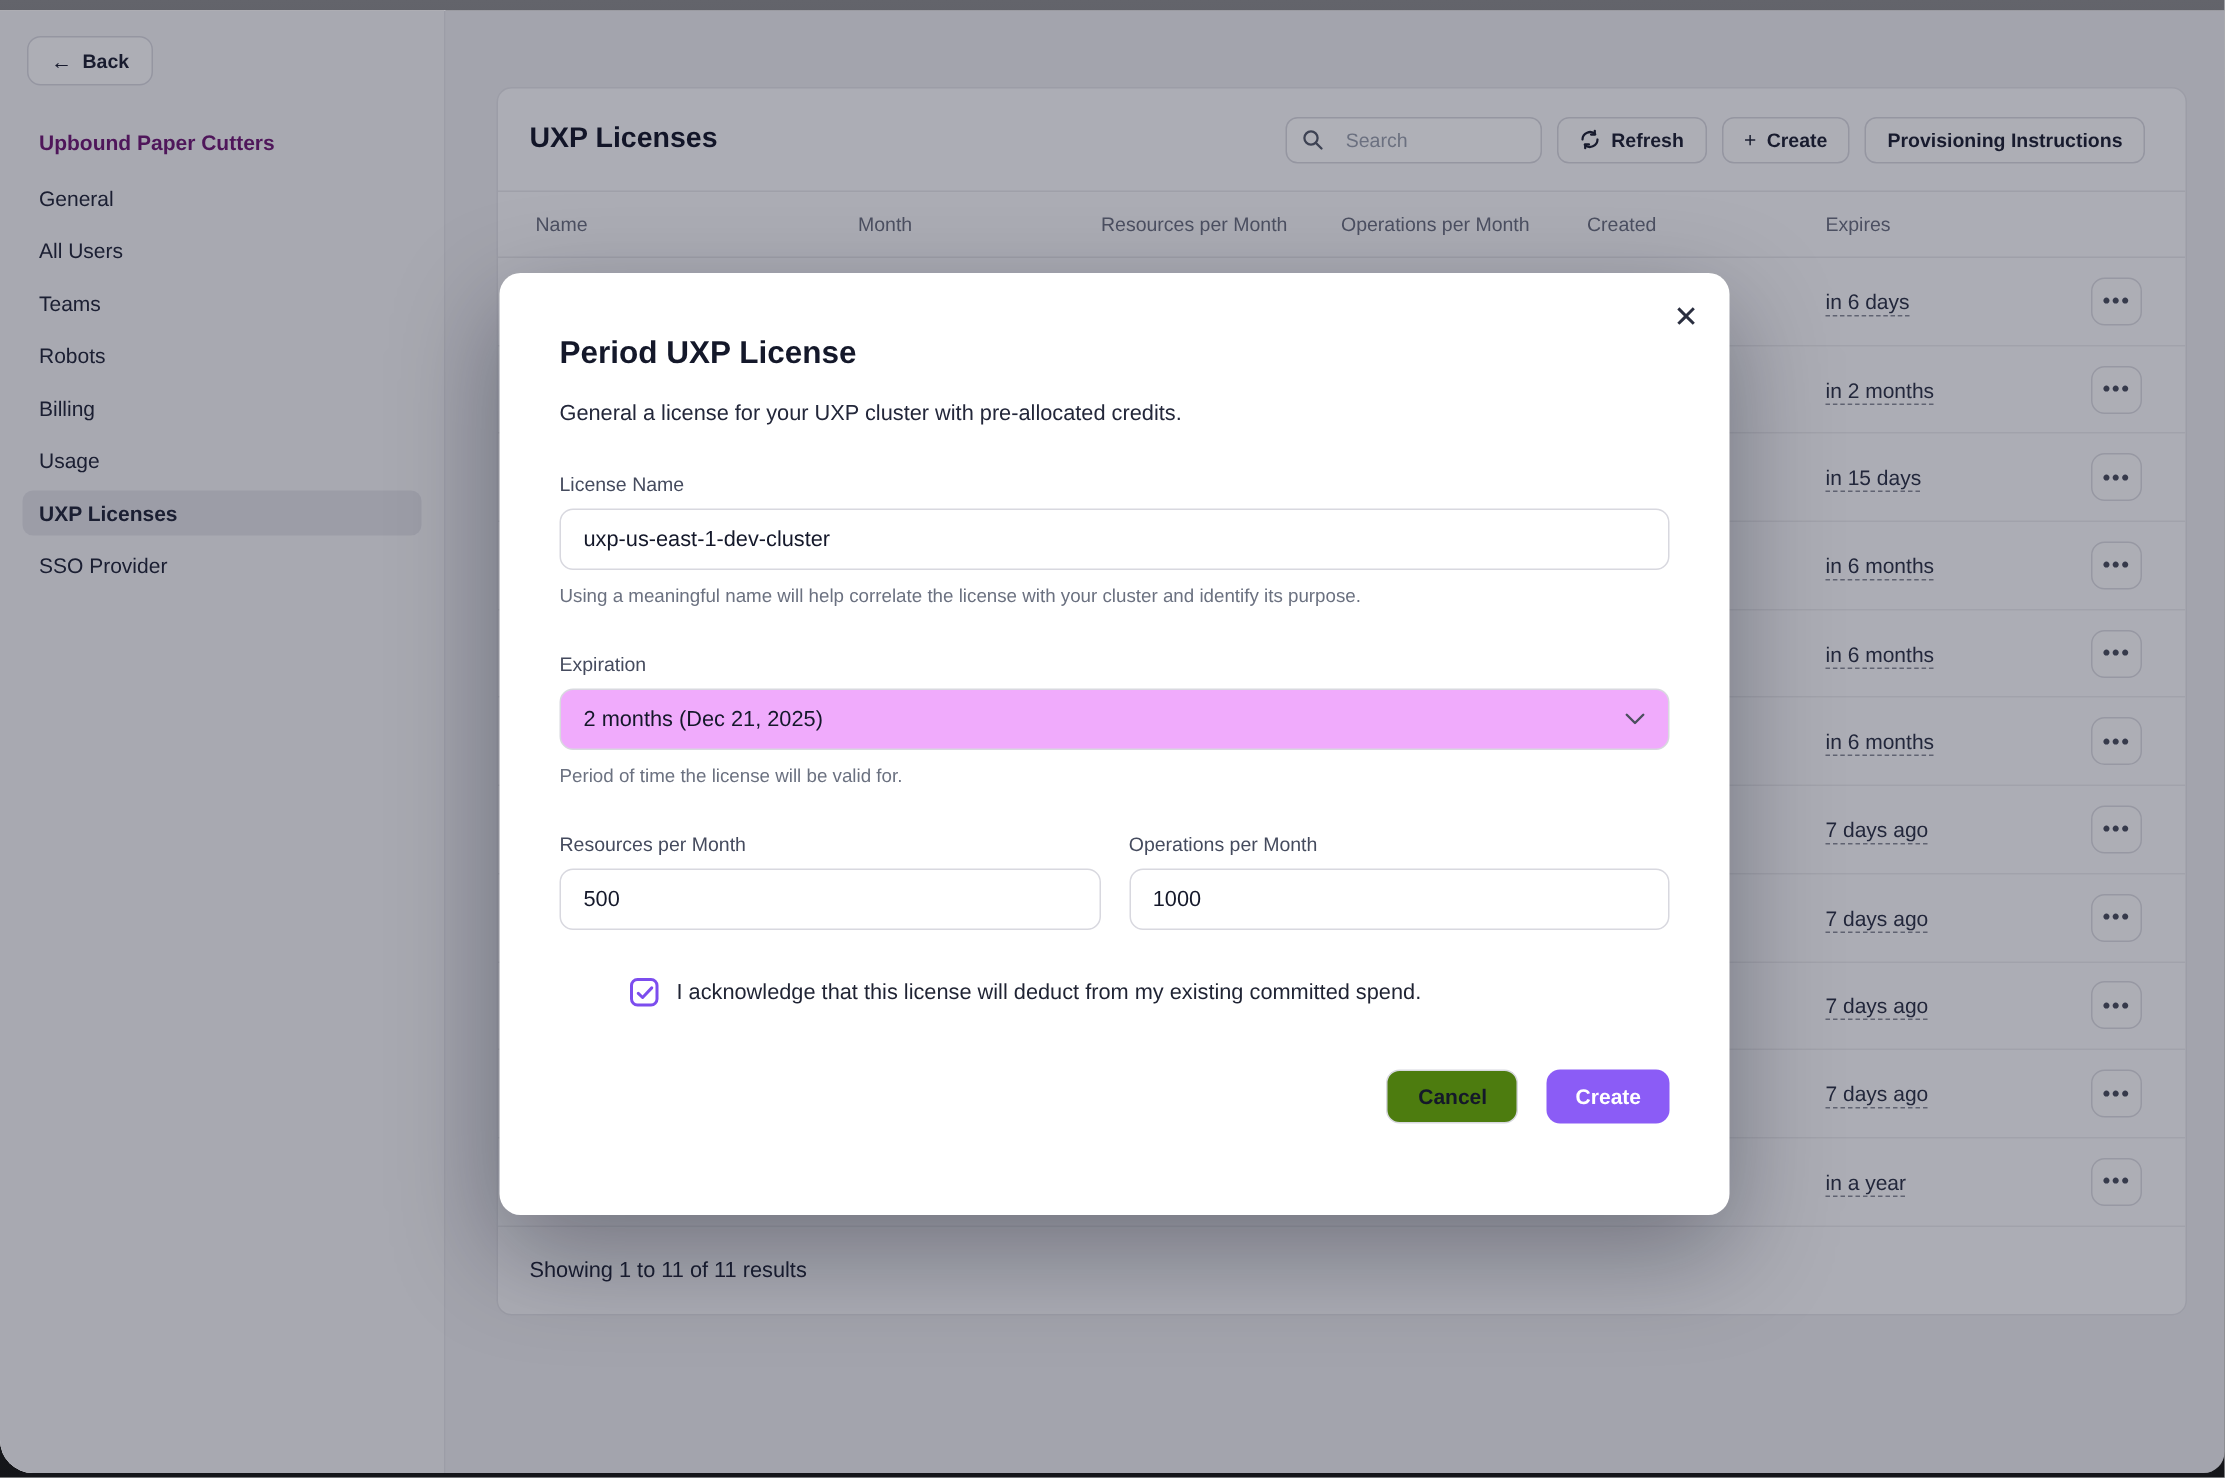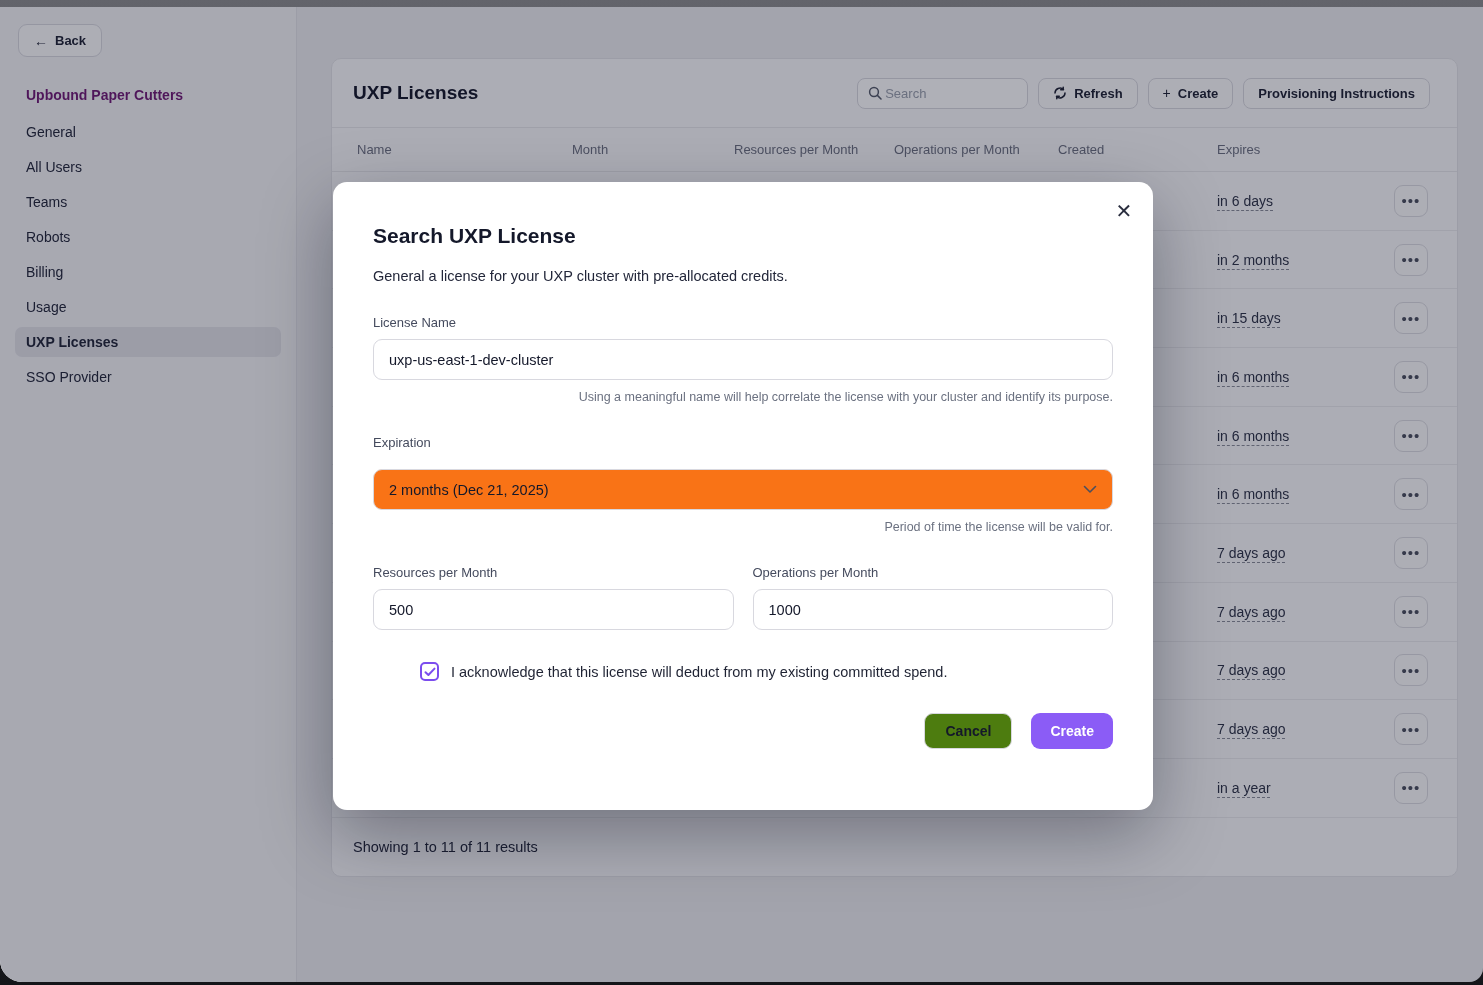--- a/index.html
+++ b/index.html
@@ -41,21 +41,21 @@
     background:#fbfbfc; border:1px solid #e3e3e7; border-radius:10px;
     display:flex; flex-direction:column; overflow:hidden;
   }
   .card-header {
     height:69px; flex:0 0 69px; display:flex; align-items:center;
     padding:0 27px 0 21px; border-bottom:1px solid #e7e7ea;
   }
   .page-title { font-size:19px; font-weight:700; color:#16192b; }
   .header-actions { margin-left:auto; display:flex; gap:10px; align-items:center; }
   .search-box {
-    display:flex; align-items:center; gap:3px; width:171px; height:31px;
+    display:flex; align-items:center; gap:15px; width:171px; height:31px;
     background:#fff; border:1px solid #d9d9df; border-radius:8px; padding:0 10px;
   }
   .search-box input {
     border:none; outline:none; width:100%; font-size:13px;
     font-family:"Liberation Sans", sans-serif; color:#1e2233; background:transparent;
   }
   .search-box input::placeholder { color:#9aa0ad; }
   .btn {
     display:inline-flex; align-items:center; gap:7px; height:31px; padding:0 14px;
     background:#fcfcfd; border:1px solid #d9d9df; border-radius:8px;
@@ -104,25 +104,25 @@
   }
   .modal-title { margin-top:42px; font-size:21px; font-weight:700; color:#14182a; }
   .modal-desc { margin-top:20px; font-size:14.5px; color:#23273a; }
   .field-label { margin-top:31px; font-size:13px; color:#454b5e; }
   .text-input {
     margin-top:9px; width:740px; height:41px;
     border:1px solid #d8d8df; border-radius:9px; padding:0 15px;
     font-size:14.5px; color:#14182a; font-family:"Liberation Sans", sans-serif;
     outline:none; background:#fff; display:block;
   }
-  .field-help { margin-top:10px; font-size:12.5px; color:#6b7180;text-align:right; }
+  .field-help { margin-top:10px; font-size:12.5px; color:#6b7180; }
   .select {
-    margin-top:19px; width:740px; height:41px;
+    margin-top:9px; width:740px; height:41px;
     border:1px solid #d8d8df; border-radius:9px; padding:4px 15px;
-    font-size:14.5px; color:#14182a; background:#f97316;
+    font-size:14.5px; color:#14182a; background:#f0abfc;
     display:flex; align-items:center; cursor:pointer;
   }
   .select .chev { margin-left:auto; color:#4b4f5e; }
   .two-col { display:flex; gap:19px; }
   .two-col .col { width:361px; }
   .two-col .text-input { width:100%; }
   .ack-row { margin-top:32px; display:flex; align-items:center; gap:12px;padding-left:47px; }
   .checkbox {
     width:19px; height:19px; border:2px solid #7c4dee; border-radius:5px;
     background:#fff; display:flex; align-items:center; justify-content:center;
@@ -259,21 +259,21 @@
       <div class="card-footer">
       <span class="footer-text">Showing 1 to 11 of 11 results</span>
     </div>
   </div>
 
   <div class="overlay"></div>
 </div>
 
 <div class="modal">
   <div class="modal-close">✕</div>
-  <div class="modal-title">Search UXP License</div>
+  <div class="modal-title">Period UXP License</div>
   <div class="modal-desc">General a license for your UXP cluster with pre-allocated credits.</div>
 
   <div class="field-label">License Name</div>
   <input class="text-input" type="text" value="uxp-us-east-1-dev-cluster" style="">
   <div class="field-help">Using a meaningful name will help correlate the license with your cluster and identify its purpose.</div>
 
   <div class="field-label">Expiration</div>
   <div class="select">
     <span>2 months (Dec 21, 2025)</span>
     <span class="chev">

